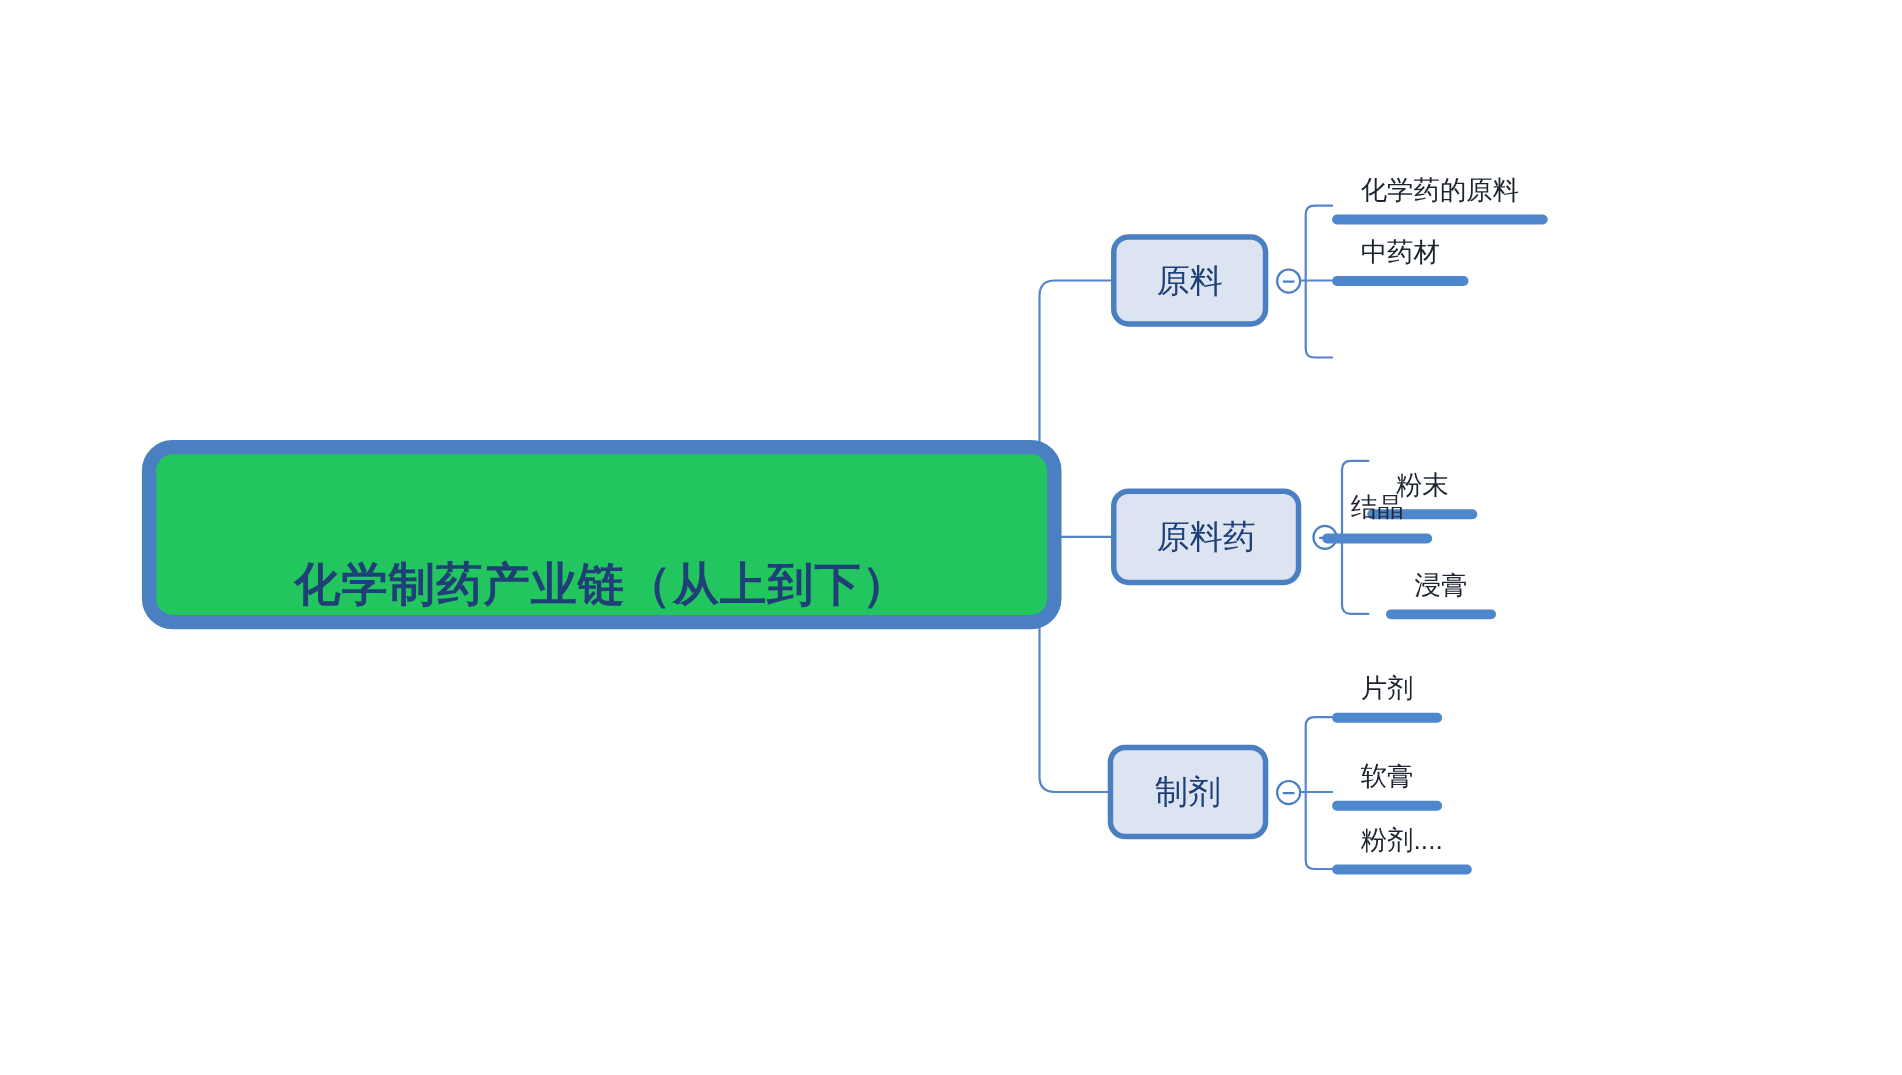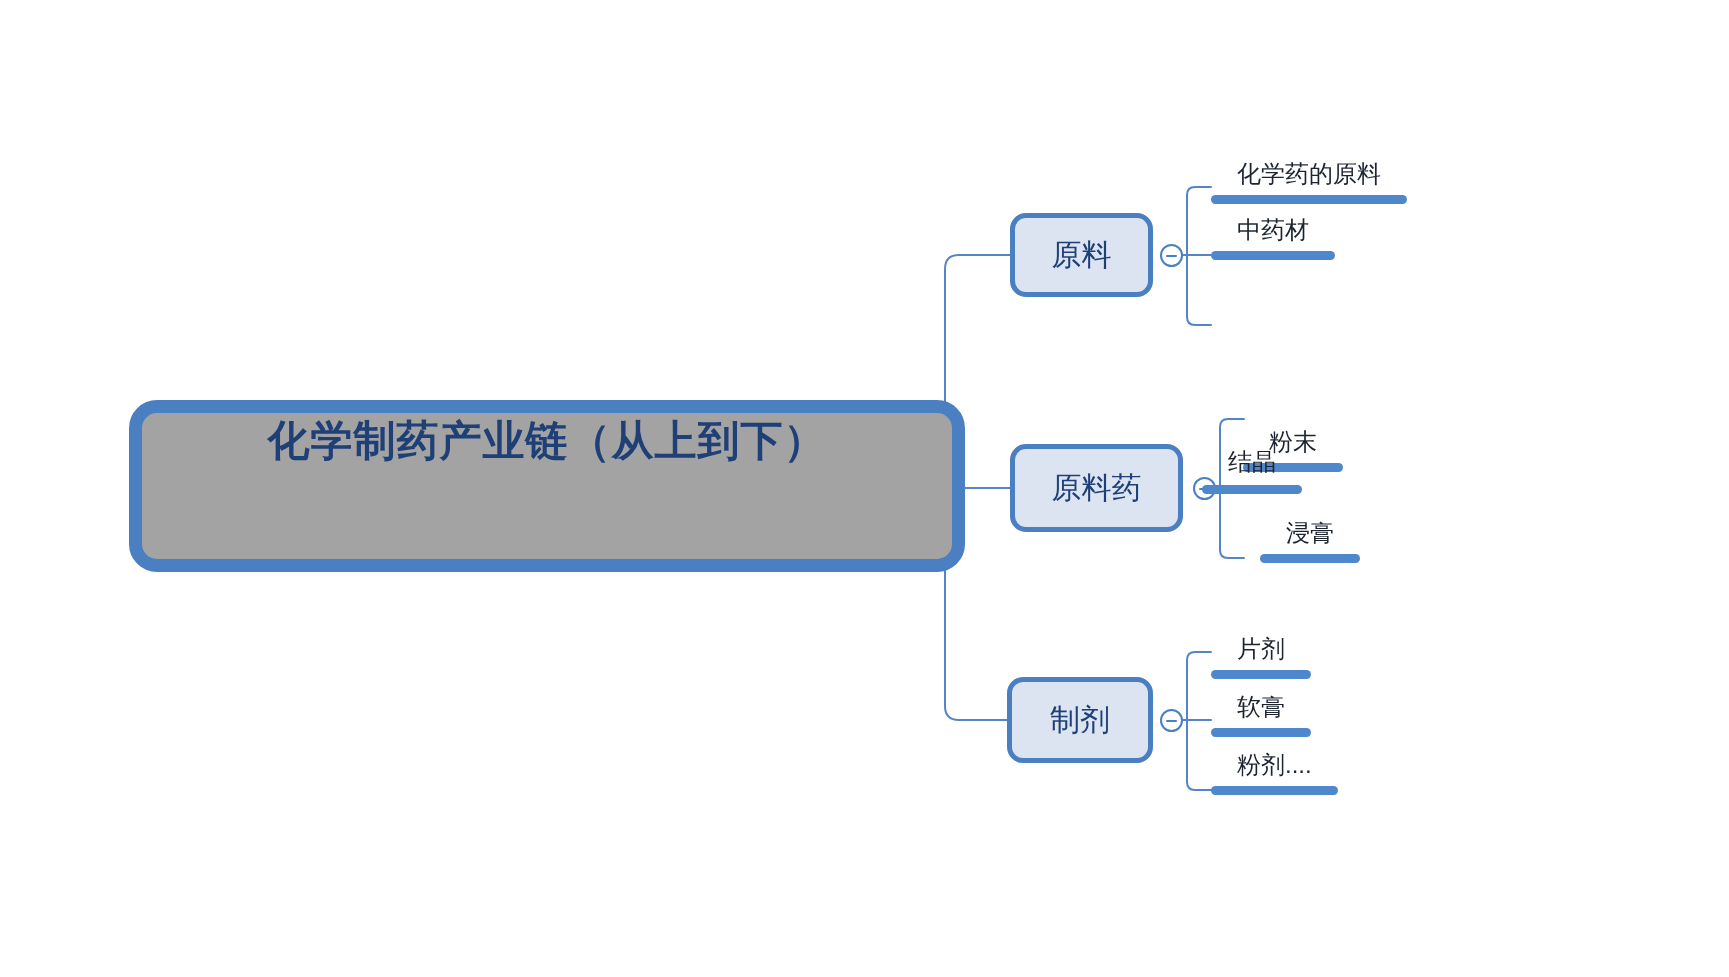--- a/index.html
+++ b/index.html
@@ -4,21 +4,21 @@
 <style>
   html,body{margin:0;padding:0;background:#ffffff;}
   body{font-family:"Liberation Sans","DejaVu Sans",sans-serif;}
   .canvas{position:relative;width:1729px;height:977px;background:#ffffff;overflow:hidden;}
   .connectors{position:absolute;left:0;top:0;width:1729px;height:977px;pointer-events:none;}
 
   
   .root-node{
     position:absolute;left:129px;top:400px;width:836px;height:172px;
     box-sizing:border-box;border:13px solid #4a7fc2;border-radius:28px;
-    background:#a3a3a3;display:flex;align-items:flex-start;justify-content:center;
+    background:#22c55e;display:flex;align-items:flex-end;justify-content:center;
     cursor:default;
   }
   .root-node .label{
     font-size:42px;font-weight:700;color:#1f4077;letter-spacing:1px;white-space:nowrap;
   }
 
   
   .branch-node{
     position:absolute;box-sizing:border-box;border:5px solid #4a7fc2;border-radius:16px;
     background:#dce4f2;display:flex;align-items:center;justify-content:center;
@@ -48,21 +48,21 @@
   .leaf .bar{height:9px;border-radius:4.5px;background:#4e87cc;margin-top:5px;}
   
   .leaf-b1-0{left:1211px;top:145px;margin-top:12px;}
   .leaf-b1-1{left:1211px;top:213px;}
   .leaf-b1-2{left:1211px;top:283px;}
   
   .leaf-b2-0{left:1243px;top:377px;margin-top:48px;}
   .leaf-b2-1{left:1202px;top:447px;font-family:Liberation Mono, monospace;}
   .leaf-b2-2{left:1260px;top:516px;}
   
-  .leaf-b3-0{left:1211px;top:632px;}
+  .leaf-b3-0{left:1211px;top:610px;}
   .leaf-b3-1{left:1211px;top:678px;margin-top:12px;}
   .leaf-b3-2{left:1211px;top:748px;}
 </style>
 </head>
 <body>
 
 <div class="canvas">
 
   <svg class="connectors" viewBox="0 0 1729 977" xmlns="http://www.w3.org/2000/svg">
     <g fill="none" stroke="#5585c8" stroke-width="2" stroke-linecap="round">

